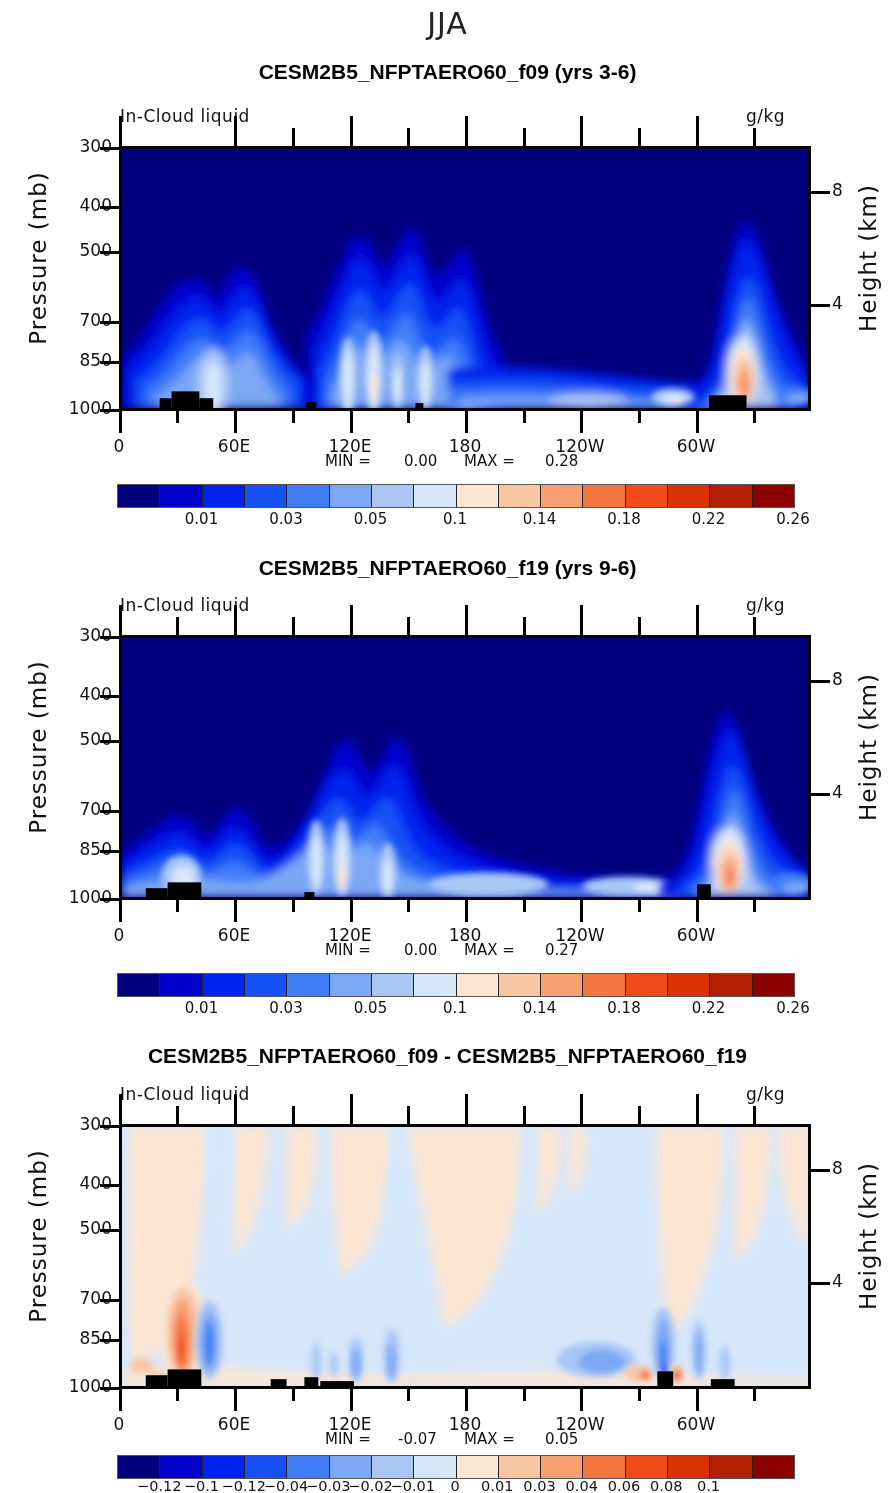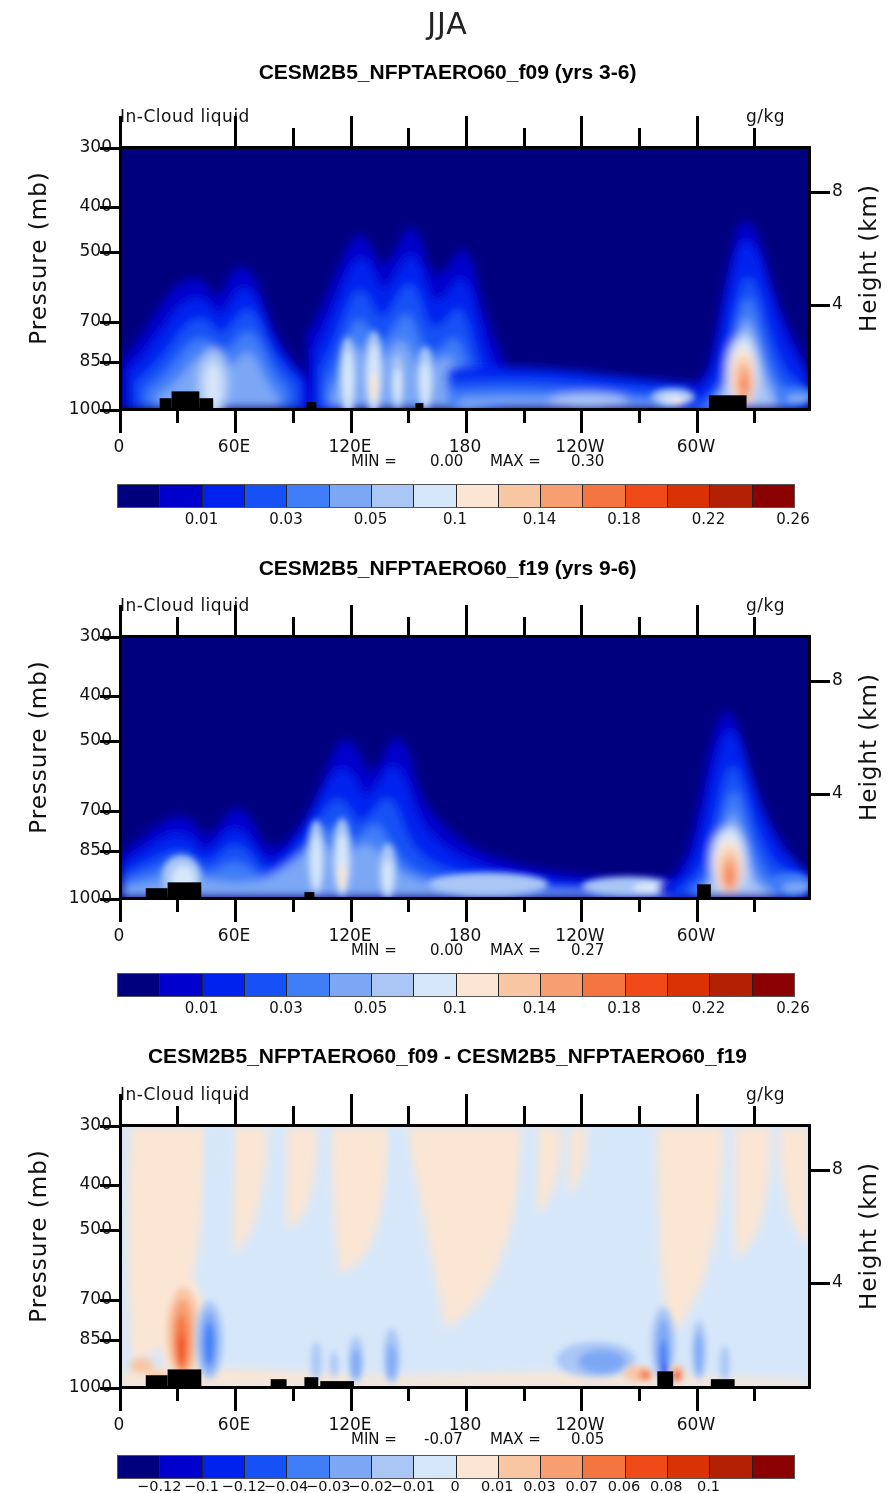--- a/index.html
+++ b/index.html
@@ -7,21 +7,21 @@
        font-family:"Liberation Sans",sans-serif;color:#000;}
   .abs{position:absolute;}
   .ctr{text-align:center;}
 
   
   .season{font-family:"DejaVu Sans",sans-serif;font-size:30px;letter-spacing:1px;color:#222;}
   .paneltitle{font-size:21px;font-weight:600;color:#000;white-space:nowrap;}
   .smalllbl{font-family:"DejaVu Sans",sans-serif;font-size:17px;color:#111;letter-spacing:.5px;}
   .ticklbl{font-family:"DejaVu Sans",sans-serif;font-size:17px;color:#111;}
   .axistitle{font-family:"DejaVu Sans",sans-serif;font-size:23px;color:#111;letter-spacing:1px;}
-  .minmax{font-family:"DejaVu Sans",sans-serif;font-size:15px;color:#111;white-space:nowrap;margin-left:26px;}
+  .minmax{font-family:"DejaVu Sans",sans-serif;font-size:15px;color:#111;white-space:nowrap;}
   .cblbl{font-family:"DejaVu Sans",sans-serif;font-size:15px;color:#111;white-space:nowrap;}
   .cblbl-sm{font-family:"DejaVu Sans",sans-serif;font-size:14.5px;color:#111;white-space:nowrap;}
 
   
   .plotbox{position:absolute;border:3px solid #000;box-sizing:border-box;overflow:hidden;background:#fff;}
   .field{position:absolute;inset:0;}
   .field svg{display:block;width:100%;height:100%;}
 
   
   .tick{position:absolute;background:#000;}
@@ -204,21 +204,21 @@
 <div class="abs ticklbl" style="left:99px;top:436px;width:40px;text-align:center;">0</div>
 <div class="abs ticklbl" style="left:204px;top:436px;width:60px;text-align:center;">60E</div>
 <div class="abs ticklbl" style="left:315px;top:436px;width:70px;text-align:center;">120E</div>
 <div class="abs ticklbl" style="left:435px;top:436px;width:60px;text-align:center;">180</div>
 <div class="abs ticklbl" style="left:545px;top:436px;width:70px;text-align:center;">120W</div>
 <div class="abs ticklbl" style="left:666px;top:436px;width:60px;text-align:center;">60W</div>
 
 <div class="abs minmax" style="left:325px;top:452px;">MIN =</div>
 <div class="abs minmax" style="left:404px;top:452px;">0.00</div>
 <div class="abs minmax" style="left:464px;top:452px;">MAX =</div>
-<div class="abs minmax" style="left:545px;top:452px;">0.30</div>
+<div class="abs minmax" style="left:545px;top:452px;">0.28</div>
 
 <div class="cbar" id="cbar1" style="left:117px;top:484px;width:676px;height:22px;">
     <div class="seg" style="background: rgb(0, 0, 127);"></div>
     <div class="seg" style="background: rgb(0, 0, 205);"></div>
     <div class="seg" style="background: rgb(0, 34, 238);"></div>
     <div class="seg" style="background: rgb(21, 81, 245);"></div>
     <div class="seg" style="background: rgb(63, 126, 247);"></div>
     <div class="seg" style="background: rgb(123, 167, 245);"></div>
     <div class="seg" style="background: rgb(169, 198, 245);"></div>
     <div class="seg" style="background: rgb(214, 231, 250);"></div>
@@ -592,18 +592,18 @@
     <span class="cblbl-sm" style="left: 42.25px;">−0.12</span>
     <span class="cblbl-sm" style="left: 84.5px;">−0.1</span>
     <span class="cblbl-sm" style="left: 126.75px;">−0.12</span>
     <span class="cblbl-sm" style="left: 169px;">−0.04</span>
     <span class="cblbl-sm" style="left: 211.25px;">−0.03</span>
     <span class="cblbl-sm" style="left: 253.5px;">−0.02</span>
     <span class="cblbl-sm" style="left: 295.75px;">−0.01</span>
     <span class="cblbl-sm" style="left: 338px;">0</span>
     <span class="cblbl-sm" style="left: 380.25px;">0.01</span>
     <span class="cblbl-sm" style="left: 422.5px;">0.03</span>
-    <span class="cblbl-sm" style="left: 464.75px;">0.07</span>
+    <span class="cblbl-sm" style="left: 464.75px;">0.04</span>
     <span class="cblbl-sm" style="left: 507px;">0.06</span>
     <span class="cblbl-sm" style="left: 549.25px;">0.08</span>
     <span class="cblbl-sm" style="left: 591.5px;">0.1</span>
     <span class="cblbl-sm" style="left: 633.75px; margin-top: 27px;">0.12</span>
   </div>
 
 </body></html>

